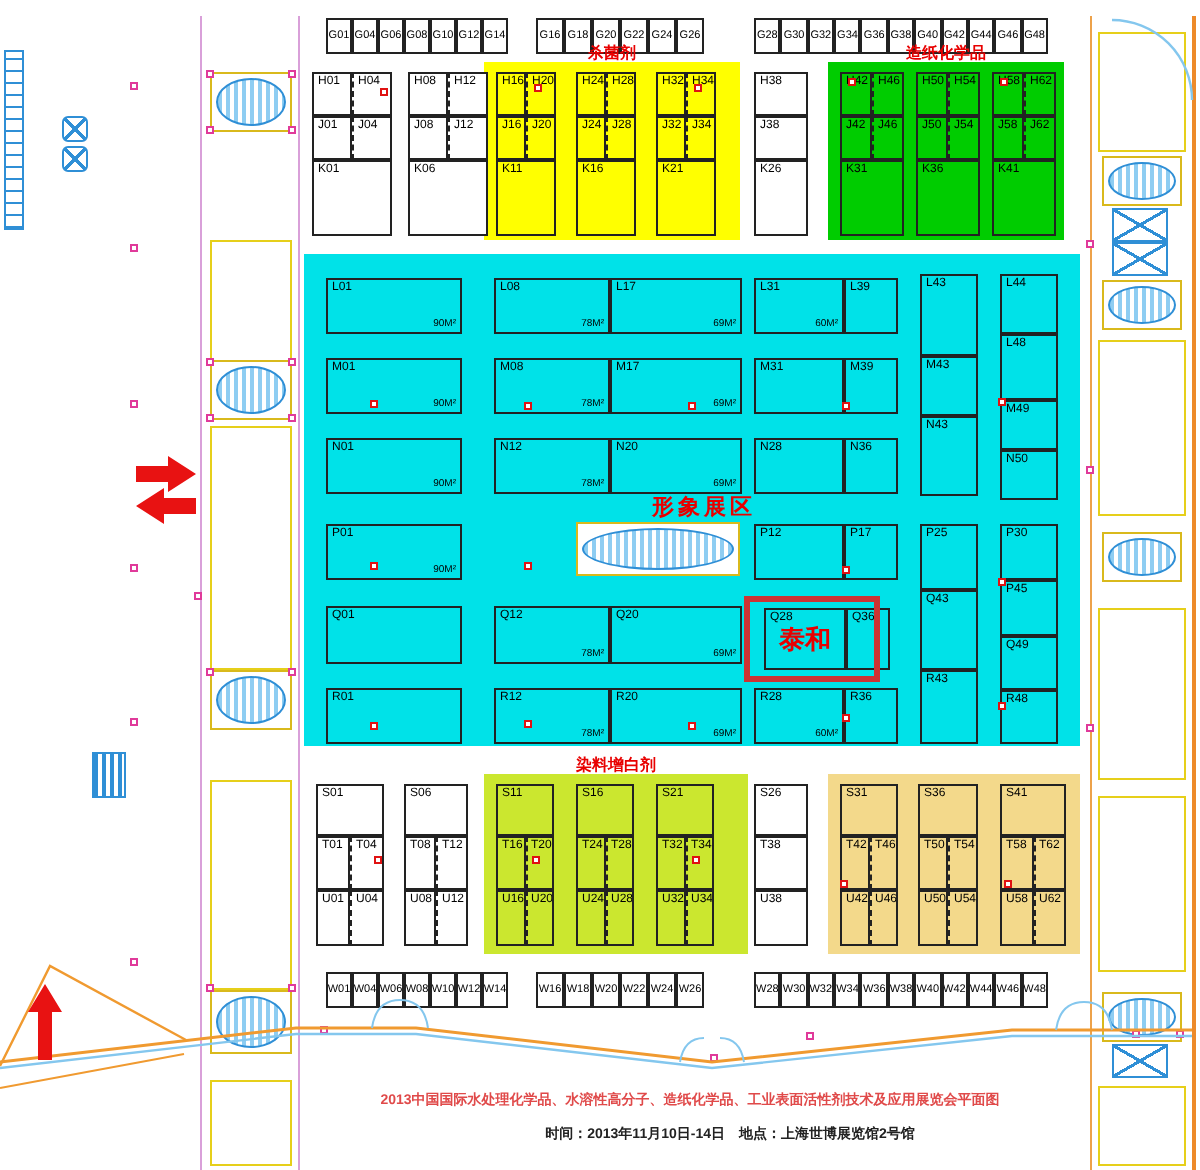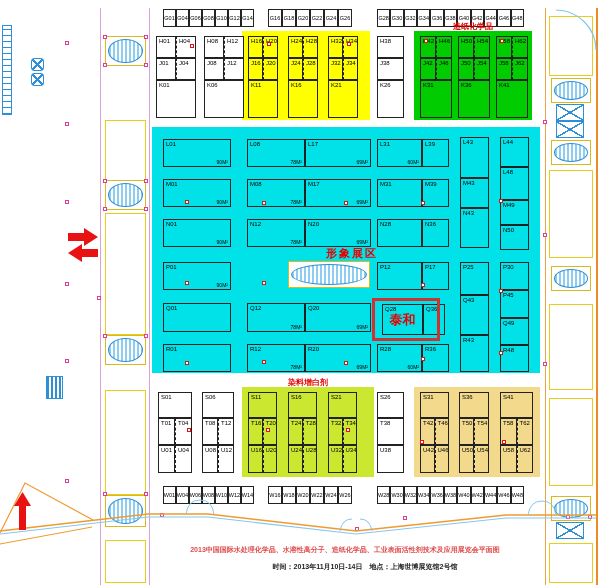--- a/index.html
+++ b/index.html
@@ -701,20 +701,21 @@
       <div class="mmark" style="left: 144px; top: 492px; width: 4px; height: 4px;"></div>
     </div>
 
   <div class="esc" id="esc-center">
       <i></i>
     </div>
 
   <div id="taihe-box"></div>
   <div id="lbl-taihe">泰和</div>
 
+  <div class="zlabel" id="lbl-bact">杀菌剂</div>
   <div class="zlabel" id="lbl-ind">造纸化学品</div>
   <div class="zlabel" id="lbl-img">形象展区</div>
   <div class="zlabel" id="lbl-dye">染料增白剂</div>
 
   <div id="ladder"></div>
   <div class="fan" style="left:31px;top:58px"></div>
   <div class="fan" style="left:31px;top:73px"></div>
   <div class="bstripe" style="left:46px;top:376px;width:17px;height:23px"></div>
 
   <div id="footer-1">2013中国国际水处理化学品、水溶性高分子、造纸化学品、工业表面活性剂技术及应用展览会平面图</div>

